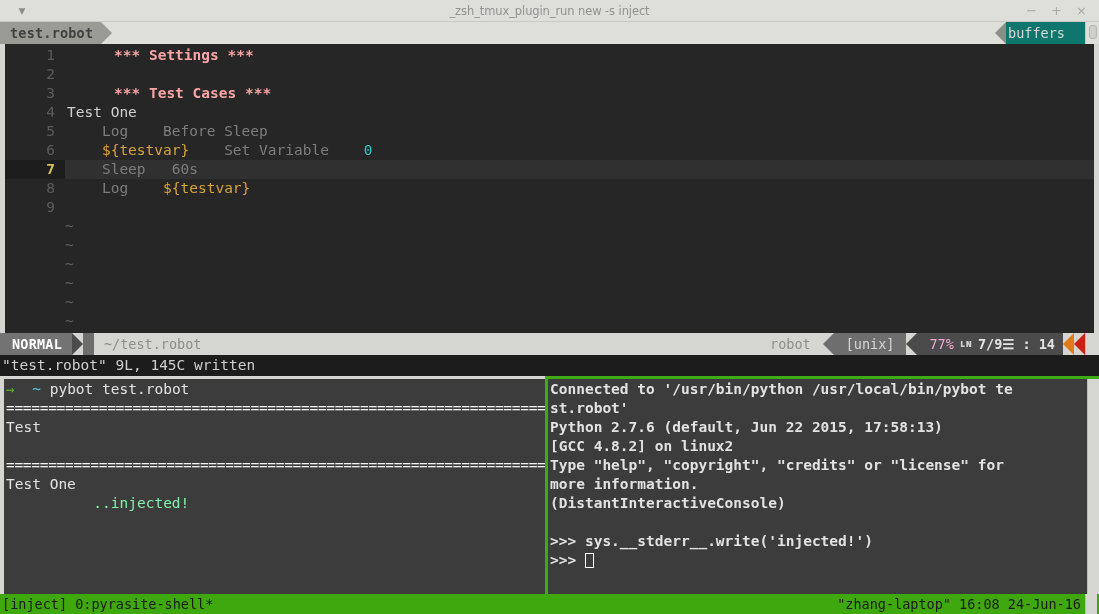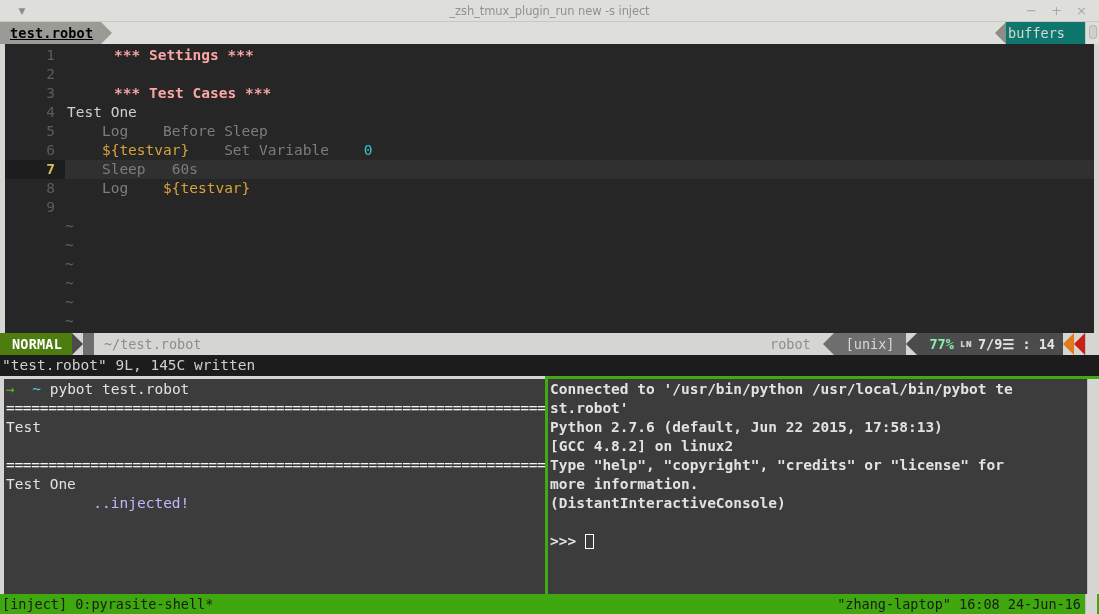--- a/index.html
+++ b/index.html
@@ -42,24 +42,24 @@
 
   
   .tabline {
     height: 22px; min-height: 22px;
     background: #dededa;
     display: flex; align-items: stretch;
     position: relative;
     font-size: 13.5px;
   }
   .tab-active {
-    background: #9b9b96; color: #000000;
+    background: #9b9b96; color: #404040;
     display: flex; align-items: center;
     padding: 0 8px 0 10px;
-    font-weight: bold; letter-spacing: 0.2px; text-decoration: underline;
+    font-weight: bold; letter-spacing: 0.2px;
   }
   .tab-arrow-r {
     width: 0; height: 0;
     border-top: 11px solid transparent;
     border-bottom: 11px solid transparent;
     border-left: 11px solid #9b9b96;
   }
   .tabline-fill { flex: 1; }
   .buffers-group { display: flex; align-items: stretch; }
   .buffers-arrow-l {
@@ -110,21 +110,21 @@
     position: absolute; right: 0; top: 0; bottom: 0; width: 5px; background: #d5d5d1;
   }
 
   
   .airline {
     height: 22px; min-height: 22px;
     background: #d5d5d1; display: flex; align-items: stretch;
     font-size: 13.5px; position: relative;
   }
   .al-mode {
-    background: #4d7c0f; color: #ffffff; font-weight: bold;
+    background: #737373; color: #ffffff; font-weight: bold;
     display: flex; align-items: center; padding: 0 10px 1px 12px;
     letter-spacing: 0.2px;
   }
   .al-arr { width: 0; height: 0; border-top: 11px solid transparent; border-bottom: 11px solid transparent; }
   .al-arr.a1 { border-left: 11px solid #4b4b4b; }
   .al-sec2 { background: #6e6e6e; display: flex; align-items: center; }
   .al-arr.a2 { border-left: 11px solid #6e6e6e; }
   .al-file {
     color: #8d8d8d; display: flex; align-items: center; padding: 0 10px;
   }
@@ -132,21 +132,21 @@
   .al-rightgrp { display: flex; align-items: stretch; }
   .al-ft { background: #d5d5d1; color: #8e8e8e; display:flex; align-items:center; padding: 0 12px 0 10px;}
   .al-arr-l { width: 0; height: 0; border-top: 11px solid transparent; border-bottom: 11px solid transparent; }
   .al-arr-l.b1 { border-right: 11px solid #6e6e6e; }
   .al-enc { background: #6e6e6e; color: #d7d7d7; display:flex; align-items:center; padding: 0 12px; }
   .al-arr-l.b2 { border-right: 11px solid #4b4b4b; }
   .al-pos {
     background: #4b4b4b; color: #e4e4e4; display:flex; align-items:center;
     gap: 6px; padding: 0 8px 0 12px; font-weight: bold;
   }
-  .al-pct { font-weight: bold; color: #86efac; }
+  .al-pct { font-weight: normal; color: #f9a8d4; }
   .al-nglyph { font-size: 10px; color: #cfcfcf; line-height: 1; }
   .al-arr-l.b3 { border-right: 11px solid #e07a1a; }
   .al-arr-l.b4 { border-right: 11px solid #cc2016; }
   .al-scroll { width: 14px; background: #d5d5d1; border-left: 1px solid #bcbcb8; }
 
   
   .cmdline {
     height: 21px; min-height: 21px; background: #1c1c1c;
     color: #cfcfcf; font-size: 14.5px; line-height: 21px;
     padding-left: 2px; white-space: pre;
@@ -159,21 +159,21 @@
   .pane-right { flex: 1; border-left: 3px solid #3faa16; border-top: 3px solid #3faa16; display:flex;font-weight:bold; }
   .pane-inner { flex: 1; padding: 1px 0 0 2px; overflow: hidden; }
   .pane-scroll { width: 12px; background: #d5d5d1; border-left: 1px solid #bcbcb8; }
   .tline {
     height: 19px; line-height: 19px; font-size: 14.5px;
     white-space: pre; color: #e2e2e2;
   }
   .t-green { color: #55c416; }
   .t-cyan  { color: #4ec9d8; }
   .t-sep   { color: #f2f2f2; letter-spacing: -0.3px; }
-  .t-inj   { color: #c4b5fd; }
+  .t-inj   { color: #86efac; }
   .cursor-blk {
     display: inline-block; width: 9px; height: 15px;
     background: transparent; border: 1.5px solid #ffffff;
     vertical-align: -3px;
   }
 
   
   .tmuxbar {
     height: 20px; min-height: 20px; background: #3fa80e;
     display: flex; align-items: center;
@@ -293,20 +293,21 @@
     <div class="pane pane-right">
       <div class="pane-inner" id="right-pane-body">
           <div class="tline"><span>Connected to '/usr/bin/python /usr/local/bin/pybot te</span></div>
           <div class="tline"><span>st.robot'</span></div>
           <div class="tline"><span>Python 2.7.6 (default, Jun 22 2015, 17:58:13)</span></div>
           <div class="tline"><span>[GCC 4.8.2] on linux2</span></div>
           <div class="tline"><span>Type "help", "copyright", "credits" or "license" for</span></div>
           <div class="tline"><span>more information.</span></div>
           <div class="tline"><span>(DistantInteractiveConsole)</span></div>
           <div class="tline">&nbsp;</div>
+          <div class="tline"><span>&gt;&gt;&gt; sys.__stderr__.write('injected!')</span></div>
           <div class="tline"><span>&gt;&gt;&gt; </span><span class="cursor-blk"></span></div>
         </div>
       <div class="pane-scroll"></div>
     </div>
   </div>
 
   <div class="tmuxbar">
     <span class="tmux-left">[inject] 0:pyrasite-shell*</span>
     <span class="tmux-right">"zhang-laptop" 16:08 24-Jun-16</span>
     <span class="tmux-scroll"></span>

